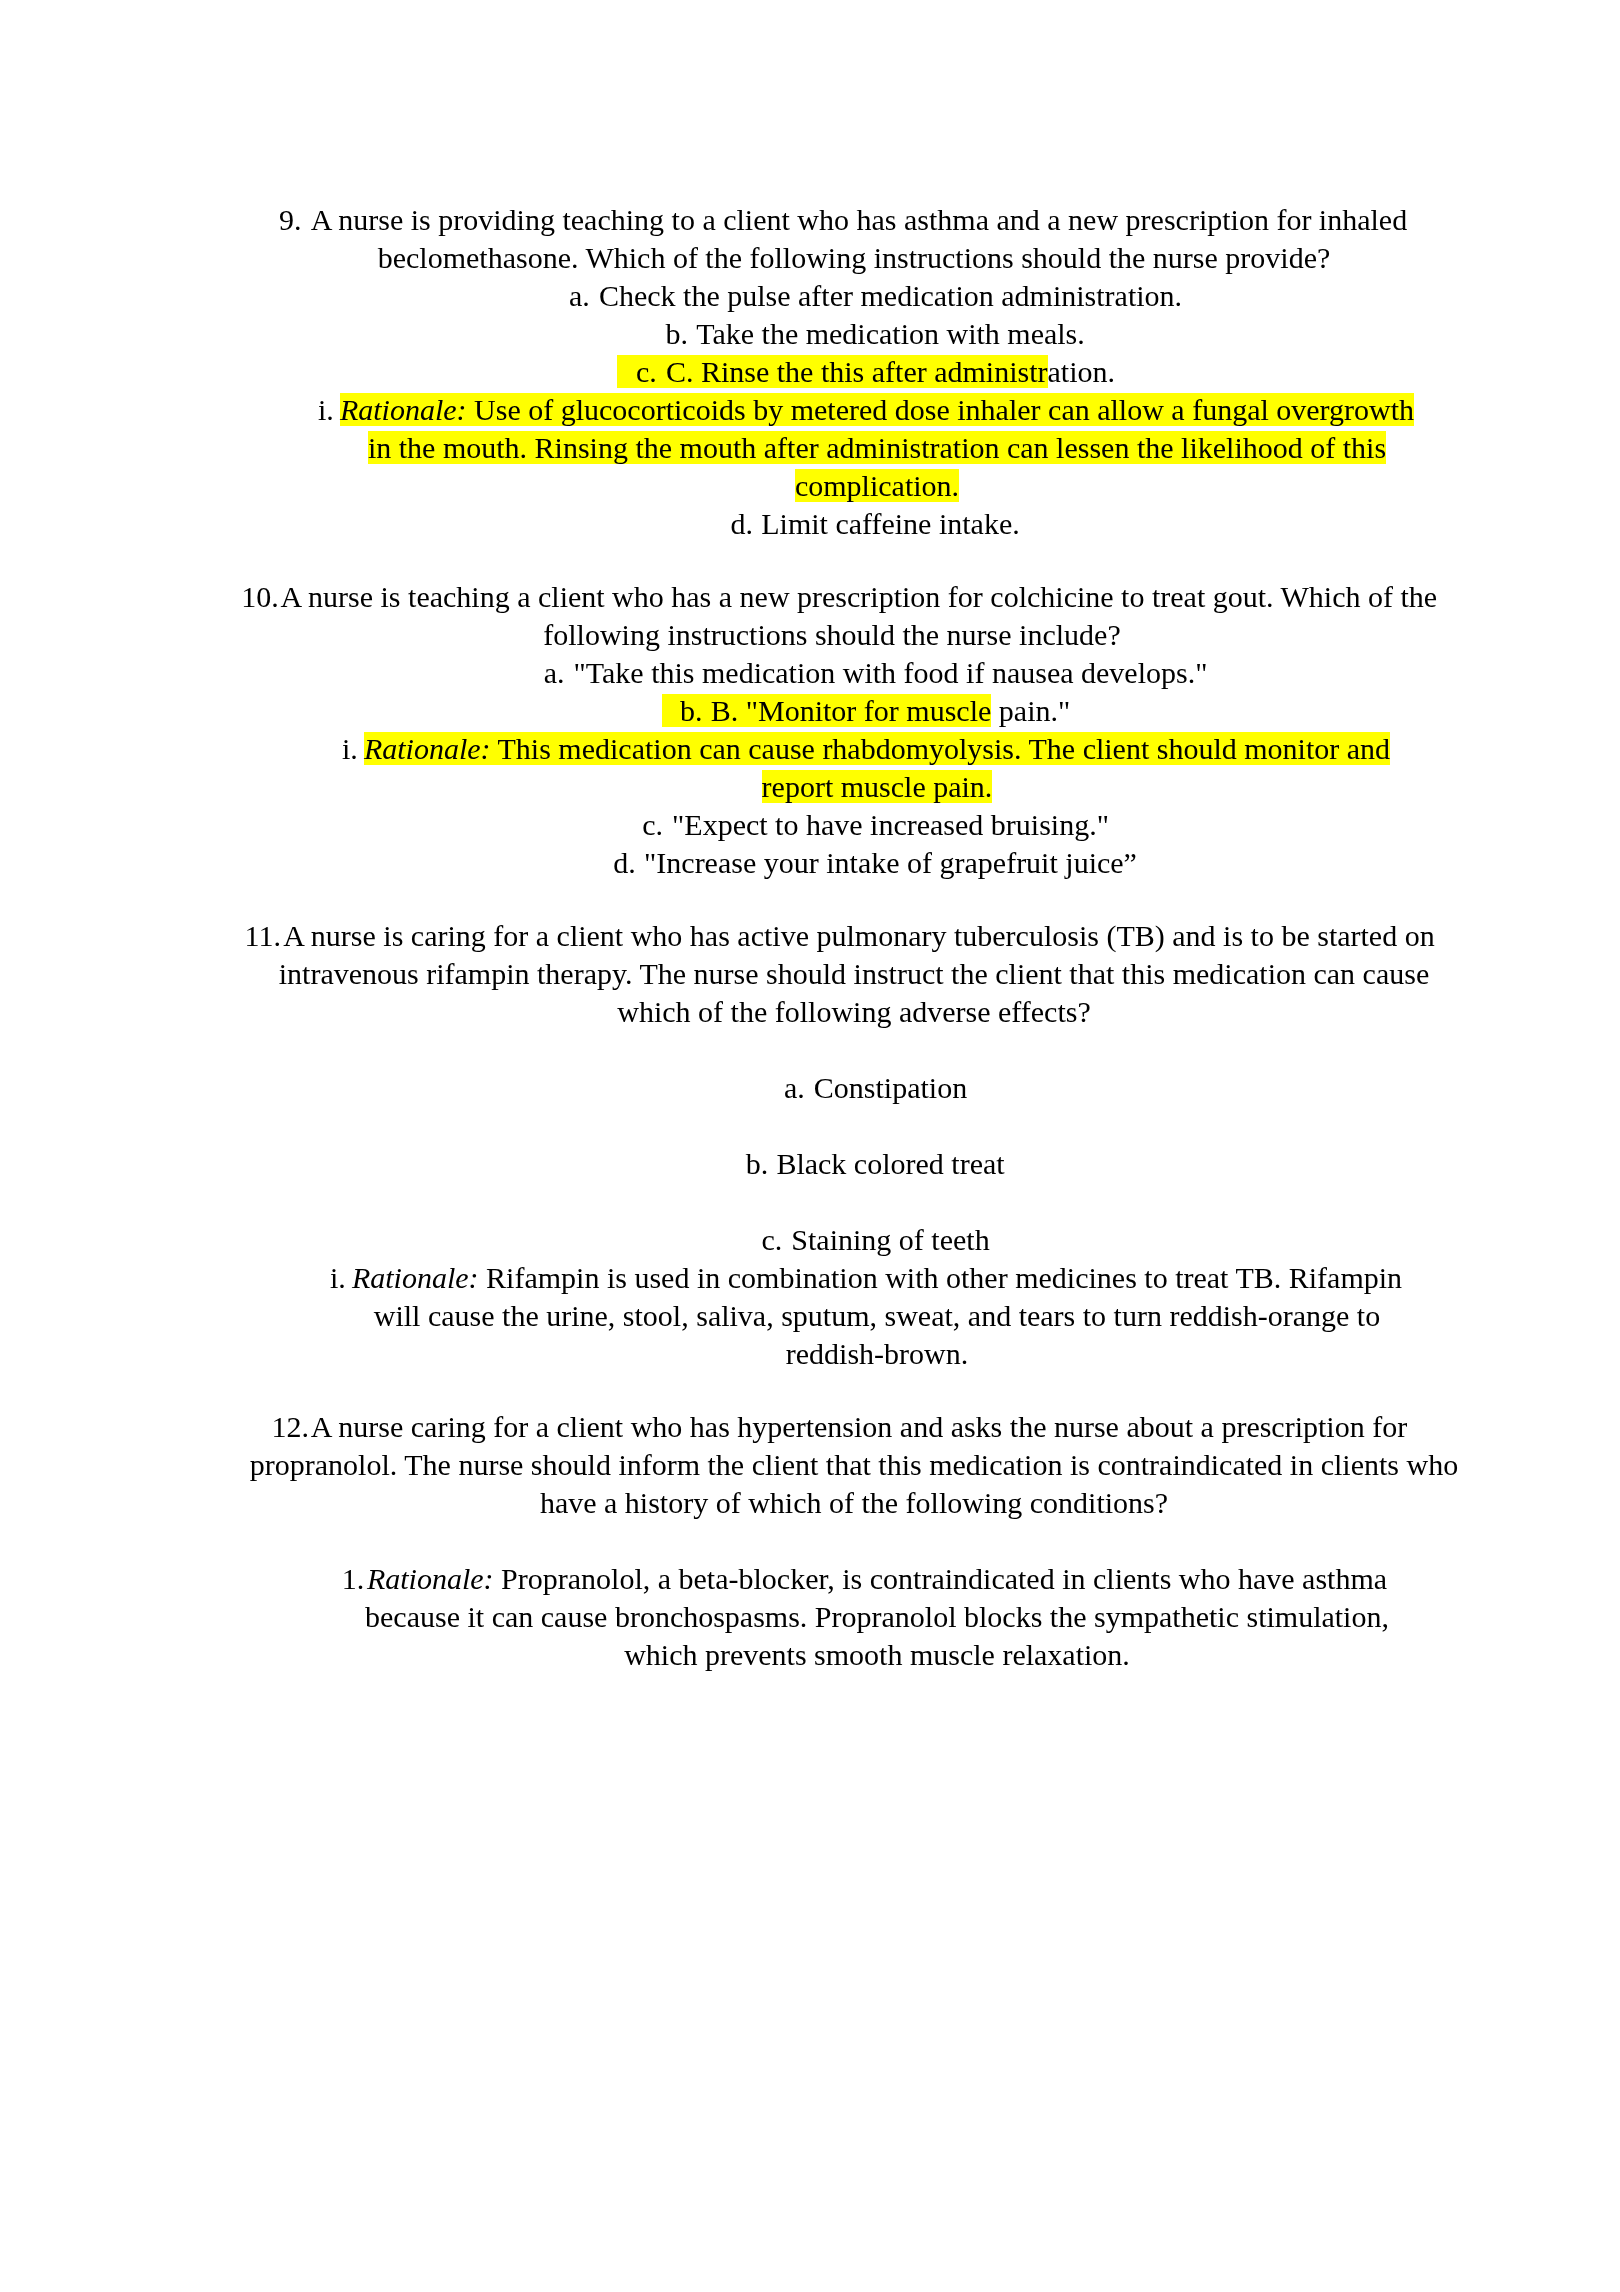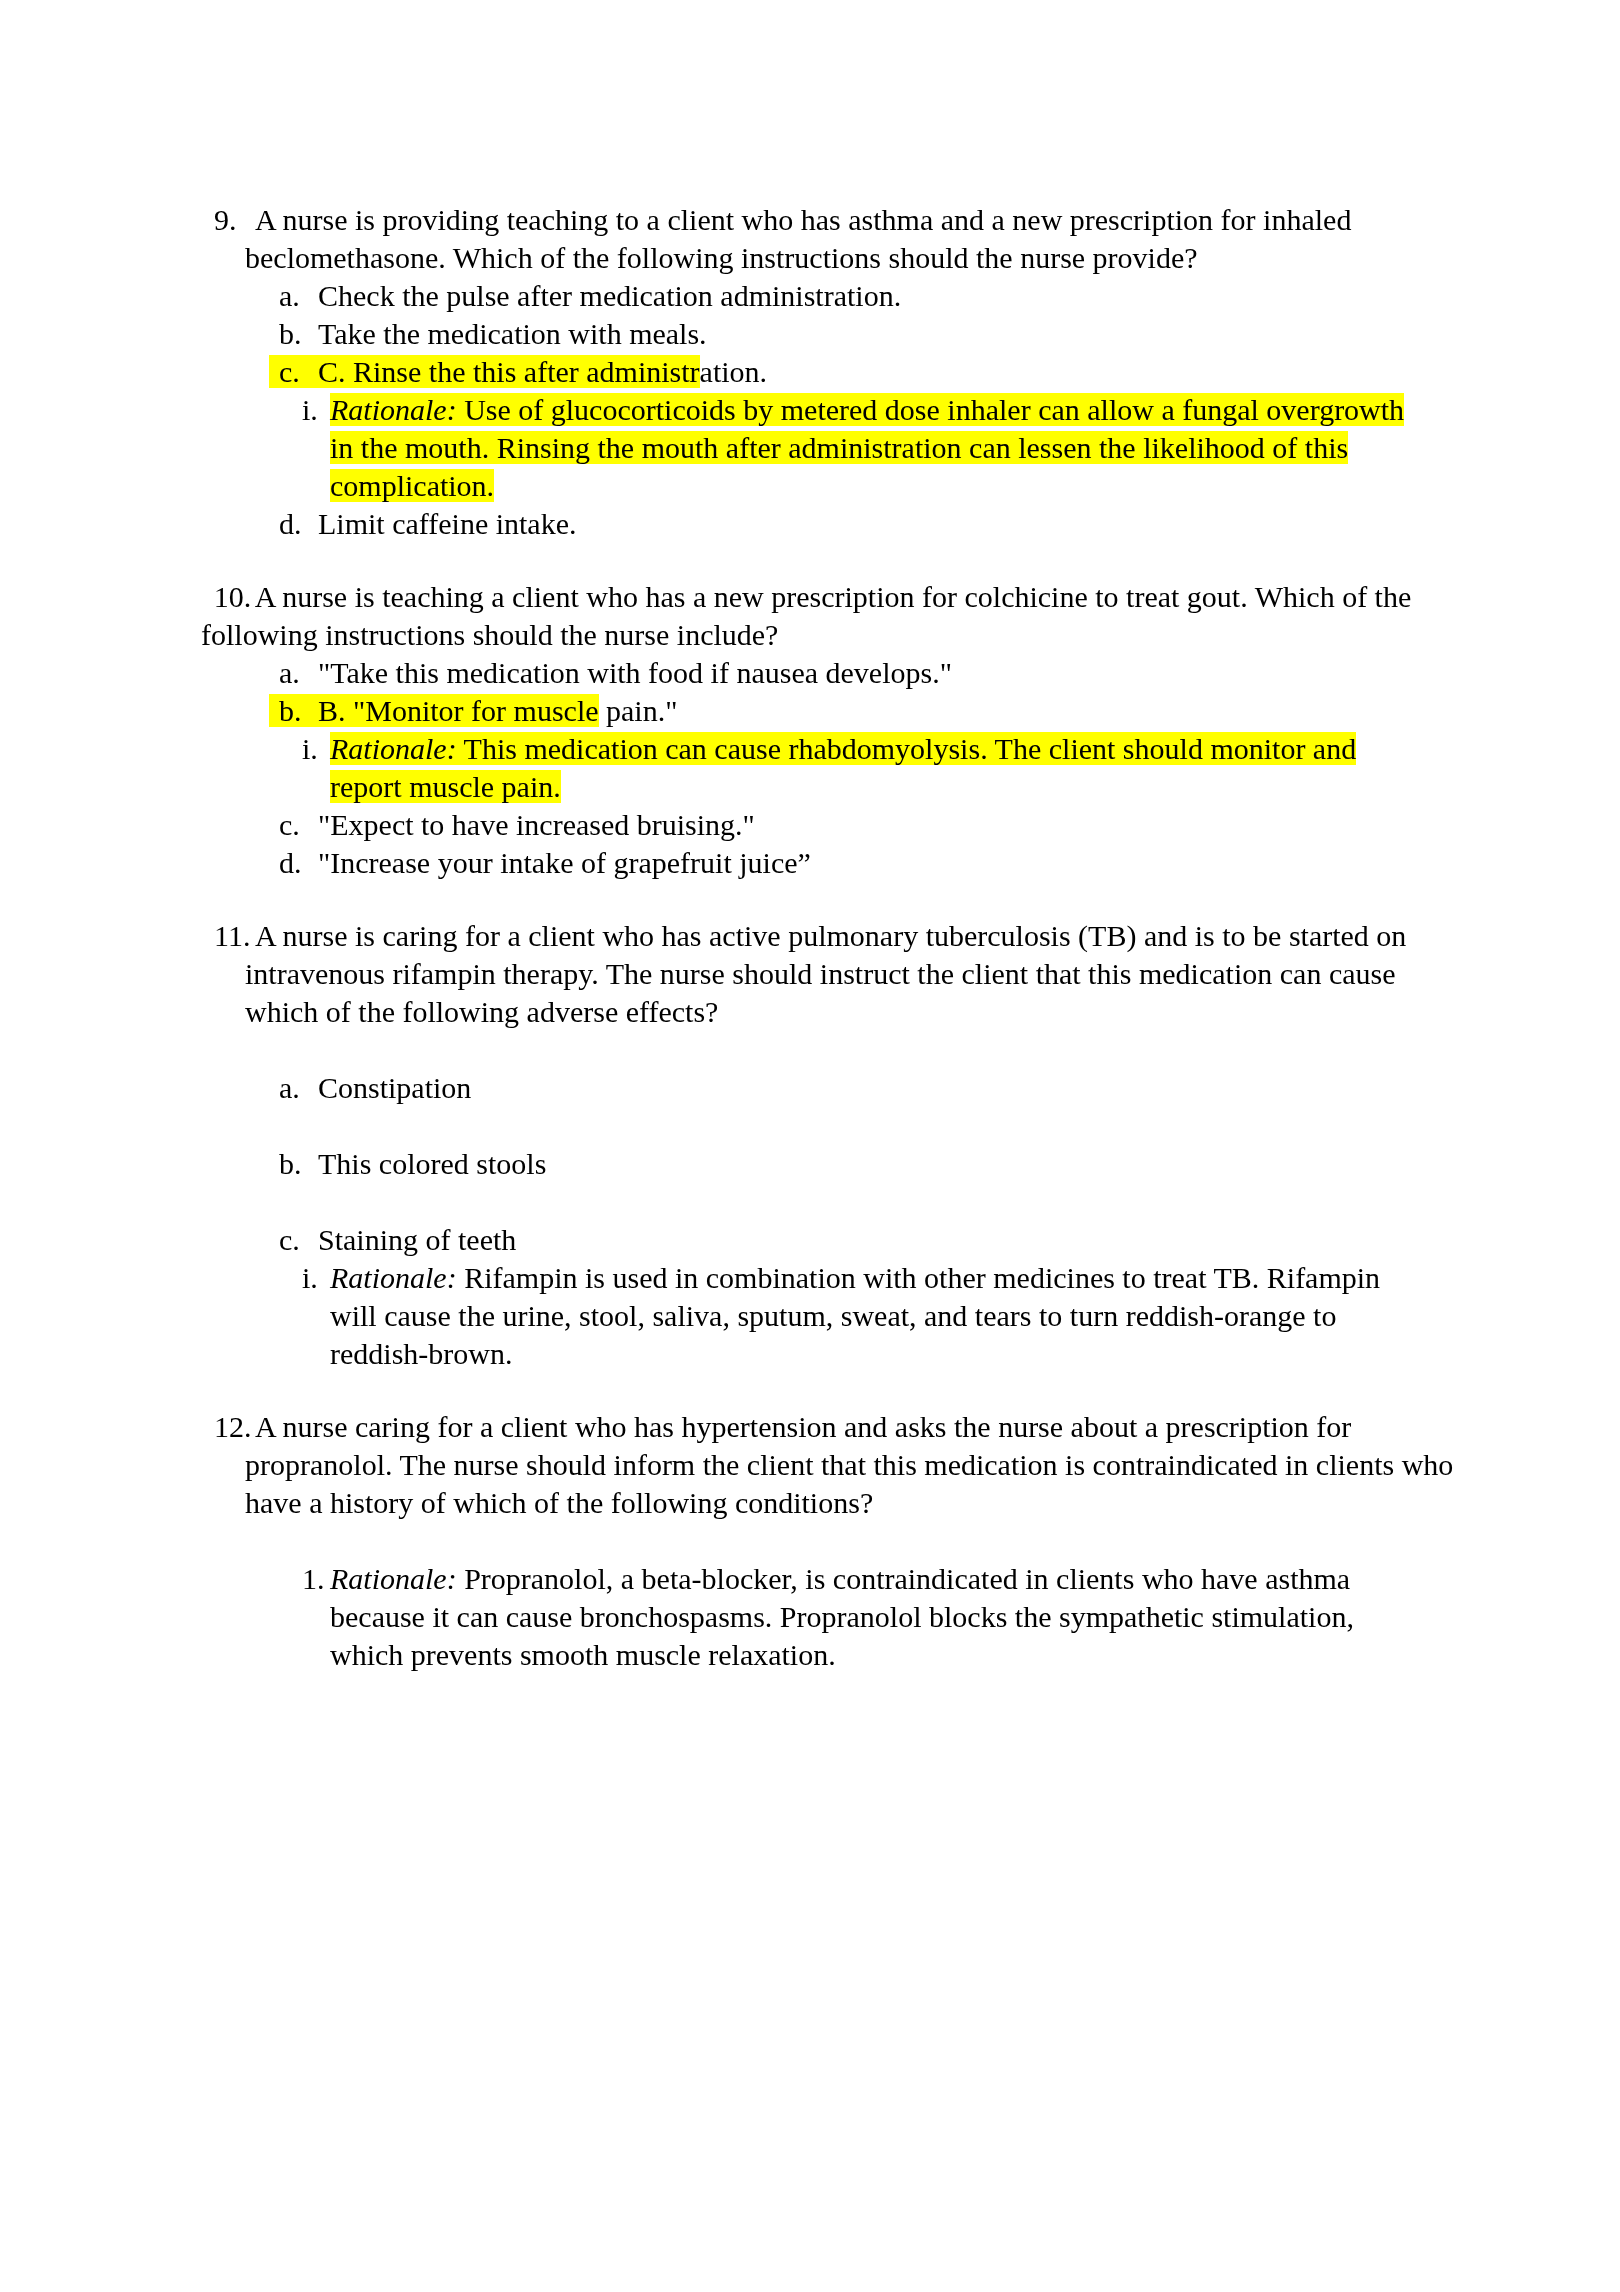--- a/index.html
+++ b/index.html
@@ -7,21 +7,21 @@
     position:relative;
     width:1620px;height:2293px;
     box-sizing:border-box;
     background:#fff;color:#000;
     padding:201px 157px 0 201px;
     font-family:"Liberation Serif","DejaVu Serif",serif;
     font-size:30px;line-height:38px;
     overflow:hidden;
   }
   p{margin:0;}
-  .q{margin-bottom:35px;}
+  .q{margin-bottom:35px;text-align:center;}
   .q-text{padding-left:44px;text-indent:-31px;}
   .q-text.flush{padding-left:0;text-indent:12.7px;}
   .qnum{display:inline-block;width:41px;text-indent:0;}
   .opt{padding-left:78px;}
   .opt .marker{display:inline-block;width:39px;text-indent:0;}
   .opt.shallow{padding-left:29px;}
   .opt.shallow .marker{width:32px;}
   .rat{padding-left:129px;padding-right:39px;text-indent:-28px;}
   .rat .marker{display:inline-block;width:28px;text-indent:0;}
   .sp{margin-top:38px;}
@@ -48,21 +48,21 @@
     <p class="opt"><span class="marker">a.</span><span>"Take this medication with food if nausea develops."</span></p>
     <p class="opt"><mark class="lead"><span class="marker">b.</span><span>B. "Monitor for muscle</span></mark><span> pain."</span></p>
     <p class="rat"><span class="marker">i.</span><mark><i>Rationale:</i><span> This medication can cause rhabdomyolysis. The client should monitor and report muscle pain.</span></mark></p>
     <p class="opt"><span class="marker">c.</span><span>"Expect to have increased bruising."</span></p>
     <p class="opt"><span class="marker">d.</span><span>"Increase your intake of grapefruit juice”</span></p>
   </div>
 
   <div class="q">
     <p class="q-text"><span class="qnum">11.</span><span>A nurse is caring for a client who has active pulmonary tuberculosis (TB) and is to be started on intravenous rifampin therapy. The nurse should instruct the client that this medication can cause which of the following adverse effects?</span></p>
     <p class="opt sp"><span class="marker">a.</span><span>Constipation</span></p>
-    <p class="opt sp"><span class="marker">b.</span><span>This colored stools</span></p>
+    <p class="opt sp"><span class="marker">b.</span><span>Black colored treat</span></p>
     <p class="opt sp"><span class="marker">c.</span><span>Staining of teeth</span></p>
     <p class="rat"><span class="marker">i.</span><i>Rationale:</i><span> Rifampin is used in combination with other medicines to treat TB. Rifampin will cause the urine, stool, saliva, sputum, sweat, and tears to turn reddish-orange to reddish-brown.</span></p>
   </div>
 
   <div class="q">
     <p class="q-text"><span class="qnum">12.</span><span>A nurse caring for a client who has hypertension and asks the nurse about a prescription for propranolol. The nurse should inform the client that this medication is contraindicated in clients who have a history of which of the following conditions?</span></p>
     <p class="rat sp"><span class="marker">1.</span><i>Rationale:</i><span> Propranolol, a beta-blocker, is contraindicated in clients who have asthma because it can cause bronchospasms. Propranolol blocks the sympathetic stimulation, which prevents smooth muscle relaxation.</span></p>
   </div>
 
 </div>

